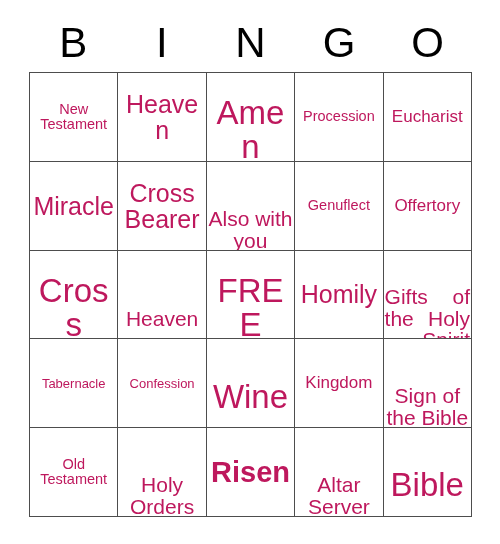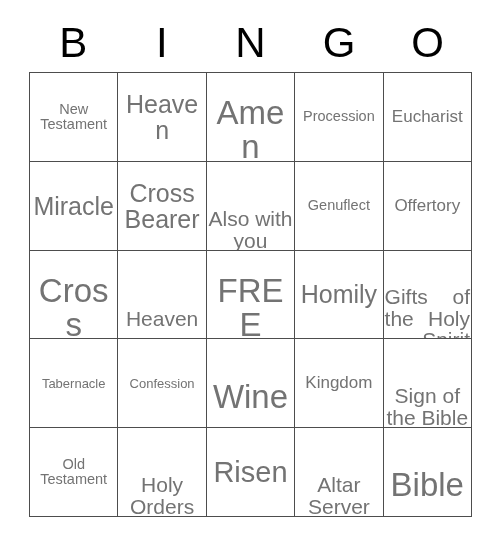--- a/index.html
+++ b/index.html
@@ -64,28 +64,28 @@
     align-items: center;
     justify-content: center;
     overflow: hidden;
     padding: 0 1px;
   }
   .cell-text {
     display: block;
     width: 100%;
     text-align: center;
     line-height: 1.04;
-    color: #737373;
+    color: #be185d;
     word-break: normal;
     overflow-wrap: break-word;
   }
 
   
   .fs-xxl  { font-size: 33px; margin-top: 27px; }
-  .fs-xl   { font-size: 29px; }
+  .fs-xl   { font-size: 29px; font-weight: bold; }
   .fs-l    { font-size: 25px; }
   .fs-m    { font-size: 21px; margin-top: 48px; }
   .fs-s    { font-size: 17px; }
   .fs-xs   { font-size: 14.5px; }
   .fs-xxs  { font-size: 13px; }
 
   .justify { text-align: justify; text-align-last: right; }
 </style>
 </head>
 <body>

